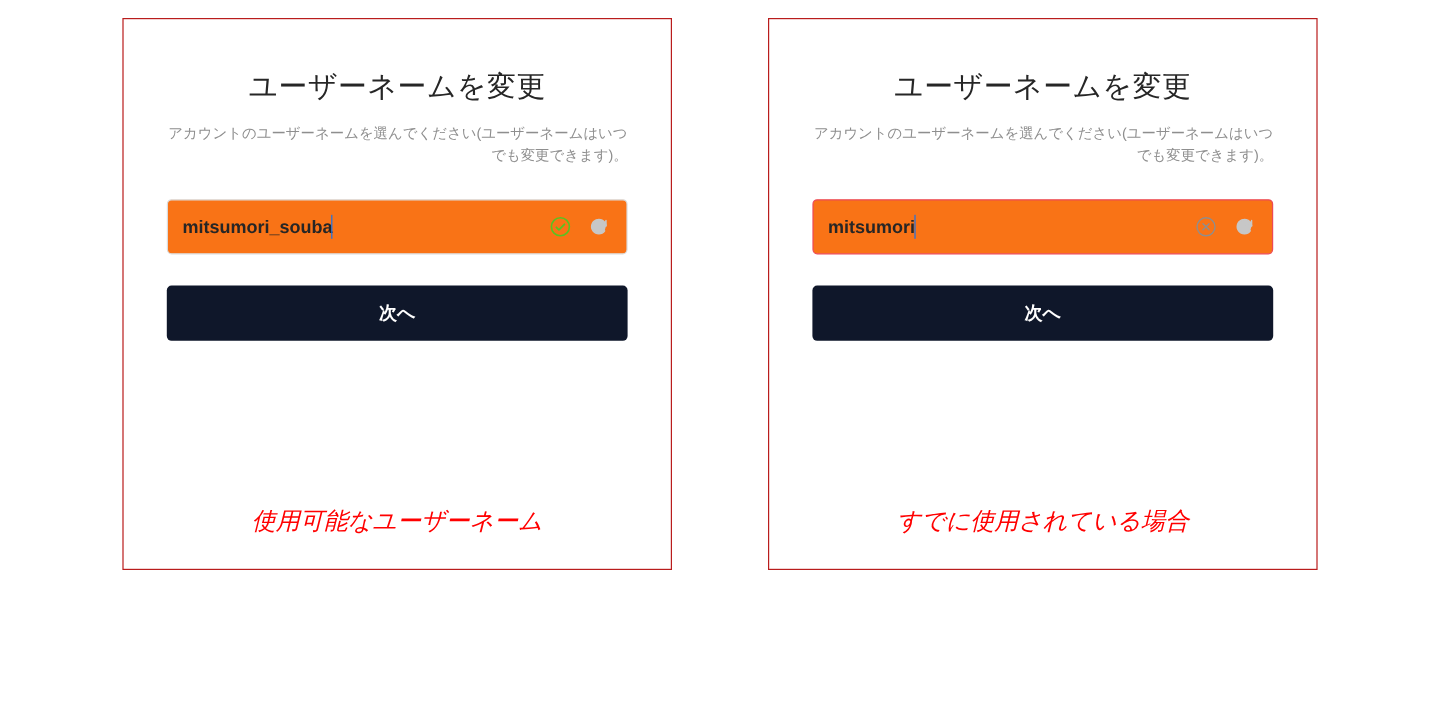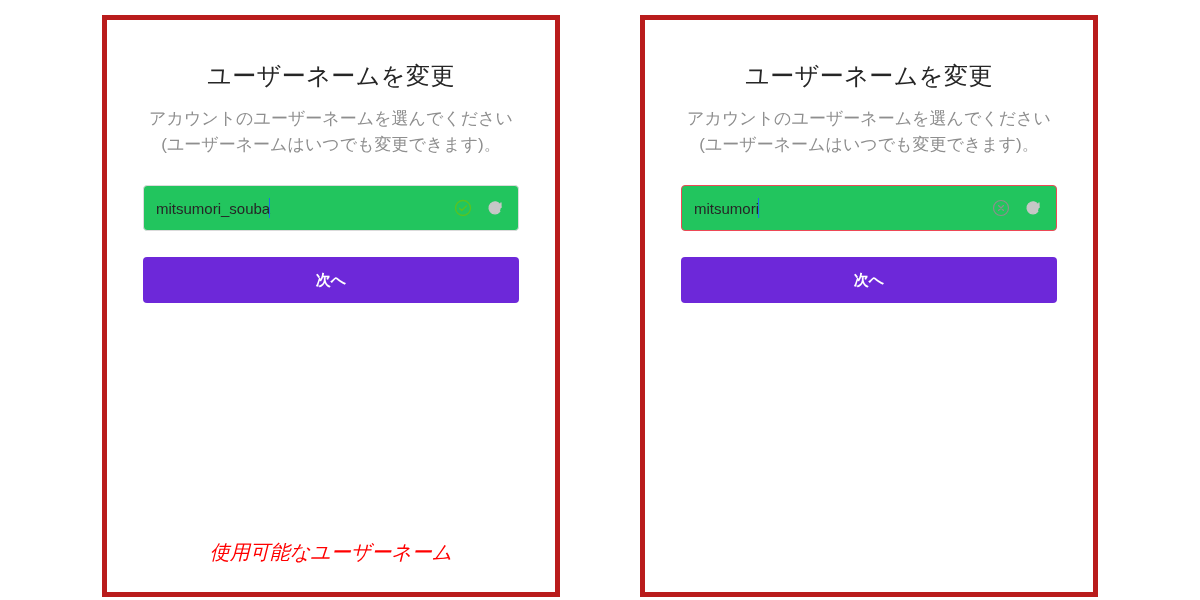--- a/index.html
+++ b/index.html
@@ -9,52 +9,53 @@
       width: 1200px;
       height: 600px;
       display: flex;
       justify-content: center;
       align-items: flex-start;
       gap: 80px;
       padding-top: 15px;
     }
     .panel {
       width: 458px;
-      height: 582px;
-      border: 5px solid #b91c1c;
+      height: 460px;
+      border: 1px solid #b91c1c;
       background: #fff;
       padding: 40px 36px 16px 36px;
       display: flex;
       flex-direction: column;
       position: relative;
     }
     .title {
       font-size: 24px;
       font-weight: 400;
       text-align: center;
       color: #262626;
       margin-bottom: 14px;
       letter-spacing: 0.5px;
     }
     .subtitle {
-      font-size: 17px;
+      font-size: 12px;
       color: #8e8e8e;
-      text-align: center;
+      text-align: right;
       line-height: 1.5;
       margin-bottom: 28px;
     }
     .input-wrap {
       position: relative;
       border: 1px solid #dbdbdb;
       border-radius: 4px;
-      background: #22c55e;
+      background: #f97316;
       height: 46px;
       display: flex;
       align-items: center;
       padding: 0 12px;
+      font-weight: bold;
     }
     .input-wrap.error {
       border-color: #ed4956;
     }
     .cursor {
       display: inline-block;
       width: 1px;
       height: 20px;
       background: #1a73e8;
       vertical-align: middle;
@@ -82,21 +83,21 @@
     .error-msg {
       font-size: 12px;
       color: #ed4956;
       margin-top: 10px;
       margin-bottom: 4px;
     }
     .btn-primary {
       margin-top: 26px;
       width: 100%;
       height: 46px;
-      background: #6d28d9;
+      background: #0f172a;
       color: #fff;
       border: none;
       border-radius: 4px;
       font-size: 15px;
       font-weight: 600;
       cursor: pointer;
     }
     .spacer { flex: 1; }
     .caption {
       font-size: 20px;
@@ -159,13 +160,14 @@
         <path d="M20 11a8 8 0 10-1.5 5.5" stroke-width="1.6" stroke-linecap="round"></path>
         <path d="M20 5v6h-6" stroke-width="1.6" stroke-linecap="round" stroke-linejoin="round"></path>
       </svg>
     </span>
   </div>
 
 
   <button class="btn-primary">次へ</button>
 
   <div class="spacer"></div>
+  <div class="caption">すでに使用されている場合</div>
 </div>
 
 </body></html>

